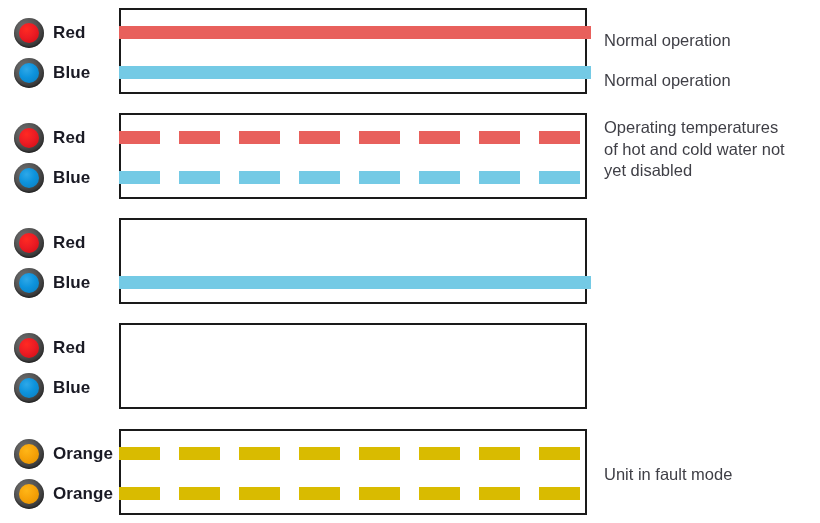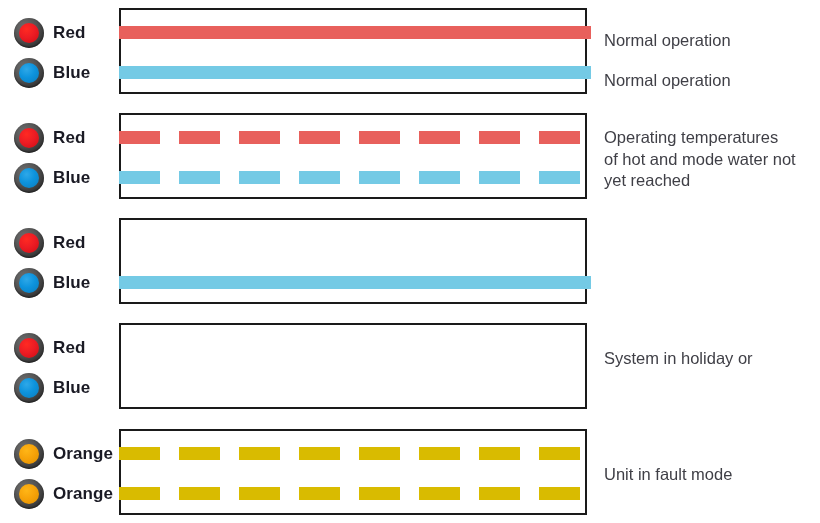--- a/index.html
+++ b/index.html
@@ -195,24 +195,24 @@
           <span class="seg blue" style="width:41px;"></span>
           <span class="seg gap" style="width:19px;"></span>
           <span class="seg blue" style="width:41px;"></span>
           <span class="seg gap" style="width:19px;"></span>
           <span class="seg blue" style="width:41px;"></span>
           <span class="seg gap" style="width:19px;"></span>
           <span class="seg blue" style="width:41px;"></span>
       </div>
     </div>
 
-    <div class="desc" style="top:14px;">
+    <div class="desc" style="top:4px;">
       <span class="desc-line">Operating temperatures</span>
-      <span class="desc-line">of hot and mode water not</span>
-      <span class="desc-line">yet reached</span>
+      <span class="desc-line">of hot and cold water not</span>
+      <span class="desc-line">yet disabled</span>
     </div>
   </div>
 
   <div class="status-row" style="top:218px;height:86px;">
     <div class="led-column" style="height:86px;">
       <div class="led-entry" style="top:10px;">
         <span class="led red"></span>
         <span class="led-label">Red</span>
       </div>
       <div class="led-entry" style="top:50px;">
@@ -241,21 +241,20 @@
         <span class="led-label">Blue</span>
       </div>
     </div>
 
     <div class="signal-box" style="top:0;height:86px;">
       <div class="signal-track" style="top:16px;"></div>
       <div class="signal-track" style="top:56px;"></div>
     </div>
 
     <div class="desc" style="top:25px;">
-      <span class="desc-line">System in holiday or</span>
     </div>
   </div>
 
   <div class="status-row" style="top:429px;height:86px;">
     <div class="led-column" style="height:86px;">
       <div class="led-entry" style="top:10px;">
         <span class="led orange"></span>
         <span class="led-label">Orange</span>
       </div>
       <div class="led-entry" style="top:50px;">

